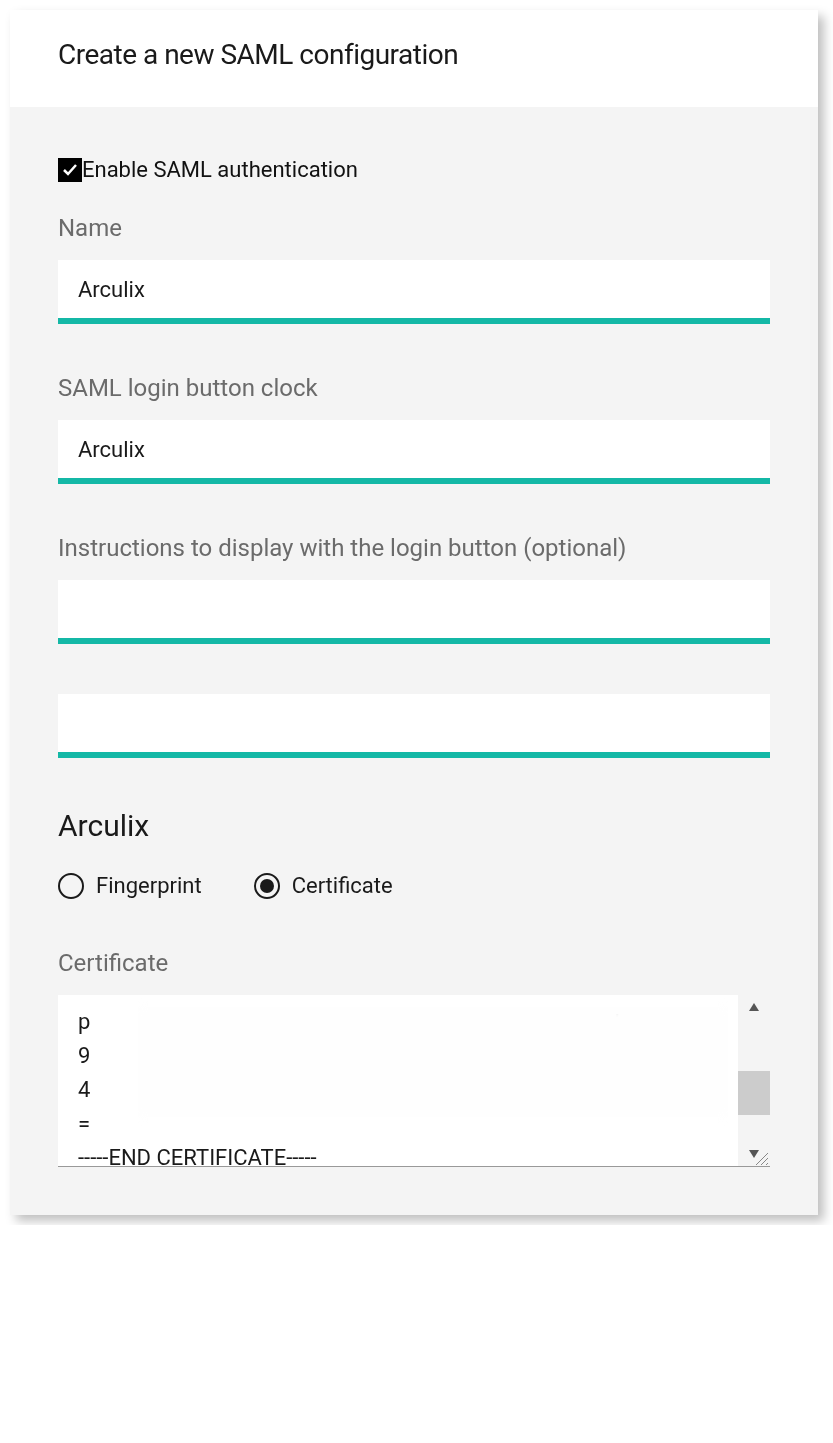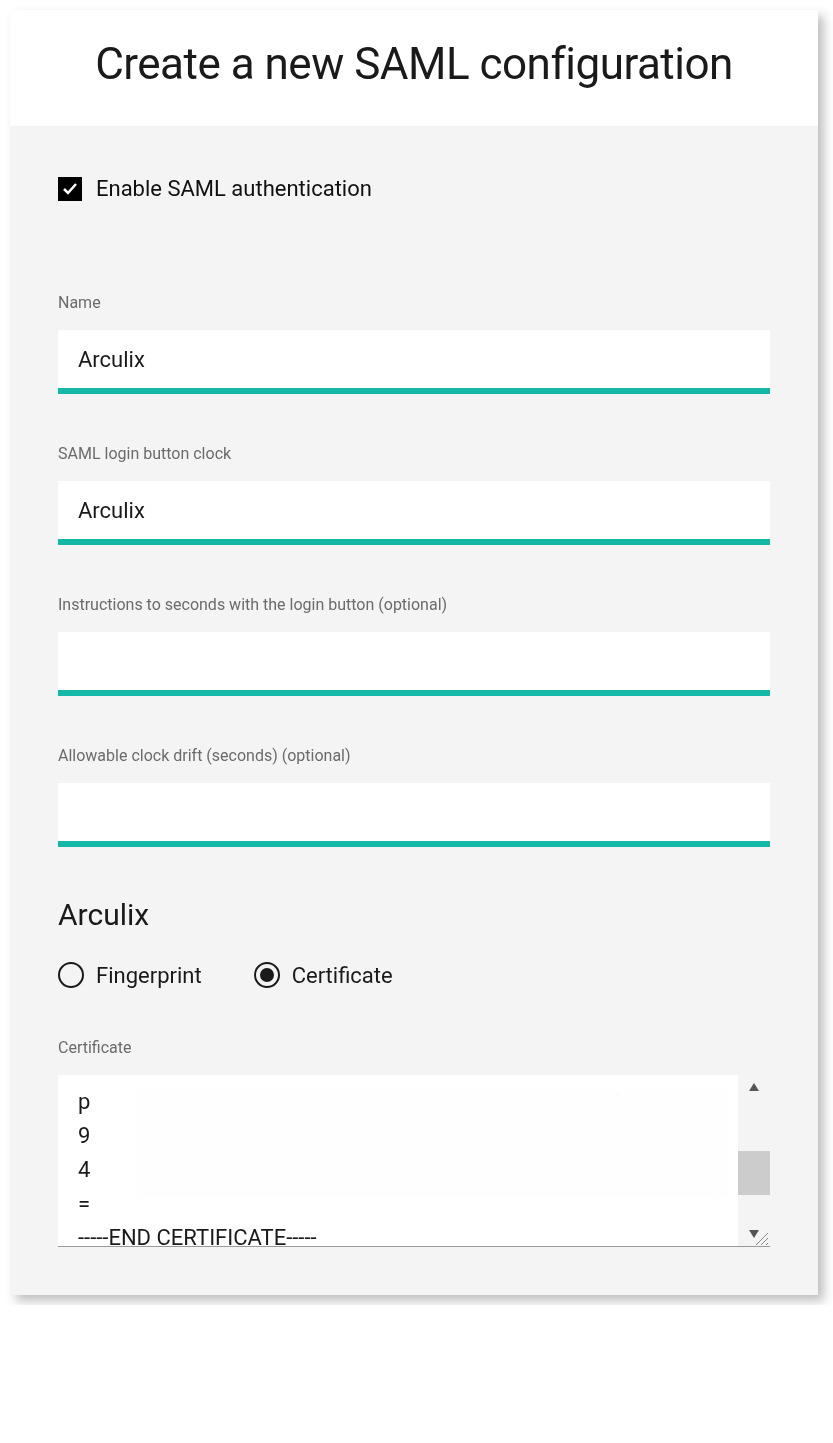--- a/index.html
+++ b/index.html
@@ -16,35 +16,33 @@
       width: 808px;
       background: #fff;
       box-shadow: 6px 6px 10px rgba(0,0,0,0.25);
       position: relative;
     }
     .header {
       background: #fff;
       padding: 28px 48px 36px 48px;
     }
     .header h1 {
-      font-size: 44px;
+      font-size: 28px;
       font-weight: 400;
       color: #1a1a1a;
       letter-spacing: -0.5px;
-      text-align: center;
     }
     .body {
       background: #f4f4f4;
       padding: 50px 48px 48px 48px;
     }
     .checkbox-row {
       display: flex;
       align-items: center;
-      gap: 14px;
-      margin-bottom: 92px;
+      margin-bottom: 32px;
     }
     .checkbox-box {
       width: 24px;
       height: 24px;
       background: #000;
       display: flex;
       align-items: center;
       justify-content: center;
       cursor: pointer;
       flex-shrink: 0;
@@ -54,21 +52,21 @@
       height: 16px;
     }
     .checkbox-label {
       font-size: 22px;
       color: #111;
     }
     .field {
       margin-bottom: 50px;
     }
     .field-label {
-      font-size: 16px;
+      font-size: 24px;
       color: #6b6b6b;
       margin-bottom: 18px;
       display: block;
     }
     .field-input {
       width: 100%;
       height: 64px;
       background: #fff;
       border: none;
       border-bottom: 6px solid #14b8a6;
@@ -85,21 +83,21 @@
       margin-bottom: 30px;
       margin-top: 20px;
     }
     .radio-row {
       display: flex;
       gap: 52px;
       margin-bottom: 50px;
     }
     .radio-item {
       display: flex;
-      align-items: center;
+      align-items: flex-start;
       gap: 12px;
       cursor: pointer;
     }
     .radio-circle {
       width: 26px;
       height: 26px;
       border: 2px solid #1a1a1a;
       border-radius: 50%;
       display: flex;
       align-items: center;
@@ -213,26 +211,25 @@
       <input class="field-input" type="text" value="Arculix" style="">
     </div>
 
 
     <div class="field">
       <label class="field-label">SAML login button clock</label>
       <input class="field-input" type="text" value="Arculix" style="">
     </div>
 
     <div class="field">
-      <label class="field-label">Instructions to seconds with the login button (optional)</label>
+      <label class="field-label">Instructions to display with the login button (optional)</label>
       <input class="field-input" type="text" value="" style="">
     </div>
 
     <div class="field">
-      <label class="field-label">Allowable clock drift (seconds) (optional)</label>
       <input class="field-input" type="text" value="" style="">
     </div>
 
     <h2 class="section-heading">Arculix</h2>
 
     <div class="radio-row">
       <div class="radio-item">
         <div class="radio-circle"></div>
         <span class="radio-label">Fingerprint</span>
       </div>

